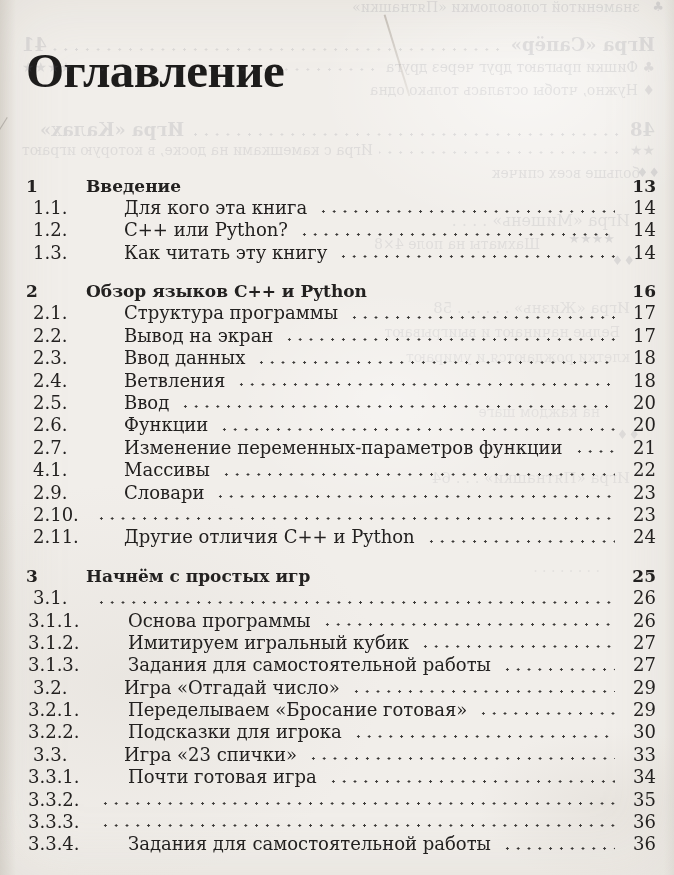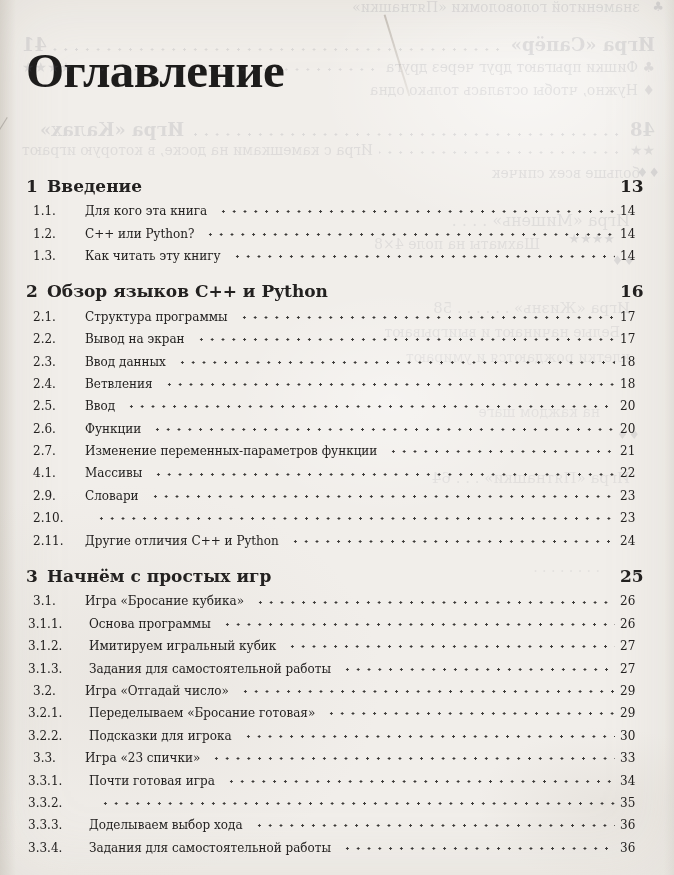--- a/index.html
+++ b/index.html
@@ -29,42 +29,42 @@
     letter-spacing:-0.5px;
     color:#1d1c1b;
   }
   .toc{ margin:78px 18px 0 0; position:relative; }
   .toc-group{ margin-top:16px; }
   .toc-group:first-child{ margin-top:0; }
   .toc-row{
     display:flex;
     align-items:flex-end;
     height:22.4px;
-    font-size:12px;
+    font-size:18px;
     line-height:1.05;
   }
   .row-ch{ padding-left:26px; font-weight:bold; font-size:17px; }
   .row-s { padding-left:33px; }
   .row-ss{ padding-left:28px; }
   .rnum{ flex:0 0 auto; white-space:nowrap; }
   .rnum-ch{ width:21px; }
   .rnum-s { width:52px; }
   .rnum-ss{ width:61px; }
-  .rtitle{ white-space:nowrap; }
+  .rtitle{ white-space:nowrap;margin-left:39px; }
   .spacer{ flex:1 1 auto; }
   .leader{
     flex:1 1 auto;
     align-self:stretch;
     margin:0 5px 0 9px;
     background-image:radial-gradient(circle, #3b3937 1.05px, rgba(0,0,0,0) 1.3px);
     background-size:10.8px 3px;
     background-repeat:repeat-x;
     background-position:2px calc(100% - 4.5px);
   }
-  .rpage{ flex:0 0 auto; width:36px; }
+  .rpage{ flex:0 0 auto; width:36px; text-align:right; }
 
   
   .bleed-layer{ position:absolute; inset:0; pointer-events:none; }
   .bleed{
     position:absolute;
     display:flex;
     align-items:flex-end;
     transform:scaleX(-1);
     color:#6e707e;
     filter:blur(.6px);
@@ -243,21 +243,20 @@
       </div>
       <div class="toc-group">
         <div class="toc-row row-ch">
           <span class="rnum rnum-ch">3</span>
           <span class="rtitle">Начнём с простых игр</span>
           <span class="spacer"></span>
           <span class="rpage">25</span>
         </div>
         <div class="toc-row row-s">
           <span class="rnum rnum-s">3.1.</span>
-          <span class="rtitle">Игра «Бросание кубика»</span>
           <span class="leader"></span>
           <span class="rpage">26</span>
         </div>
         <div class="toc-row row-ss">
           <span class="rnum rnum-ss">3.1.1.</span>
           <span class="rtitle">Основа программы</span>
           <span class="leader"></span>
           <span class="rpage">26</span>
         </div>
         <div class="toc-row row-ss">
@@ -302,21 +301,20 @@
           <span class="leader"></span>
           <span class="rpage">34</span>
         </div>
         <div class="toc-row row-ss">
           <span class="rnum rnum-ss">3.3.2.</span>
           <span class="leader"></span>
           <span class="rpage">35</span>
         </div>
         <div class="toc-row row-ss">
           <span class="rnum rnum-ss">3.3.3.</span>
-          <span class="rtitle">Доделываем выбор хода</span>
           <span class="leader"></span>
           <span class="rpage">36</span>
         </div>
         <div class="toc-row row-ss">
           <span class="rnum rnum-ss">3.3.4.</span>
           <span class="rtitle">Задания для самостоятельной работы</span>
           <span class="leader"></span>
           <span class="rpage">36</span>
         </div>
       </div>

